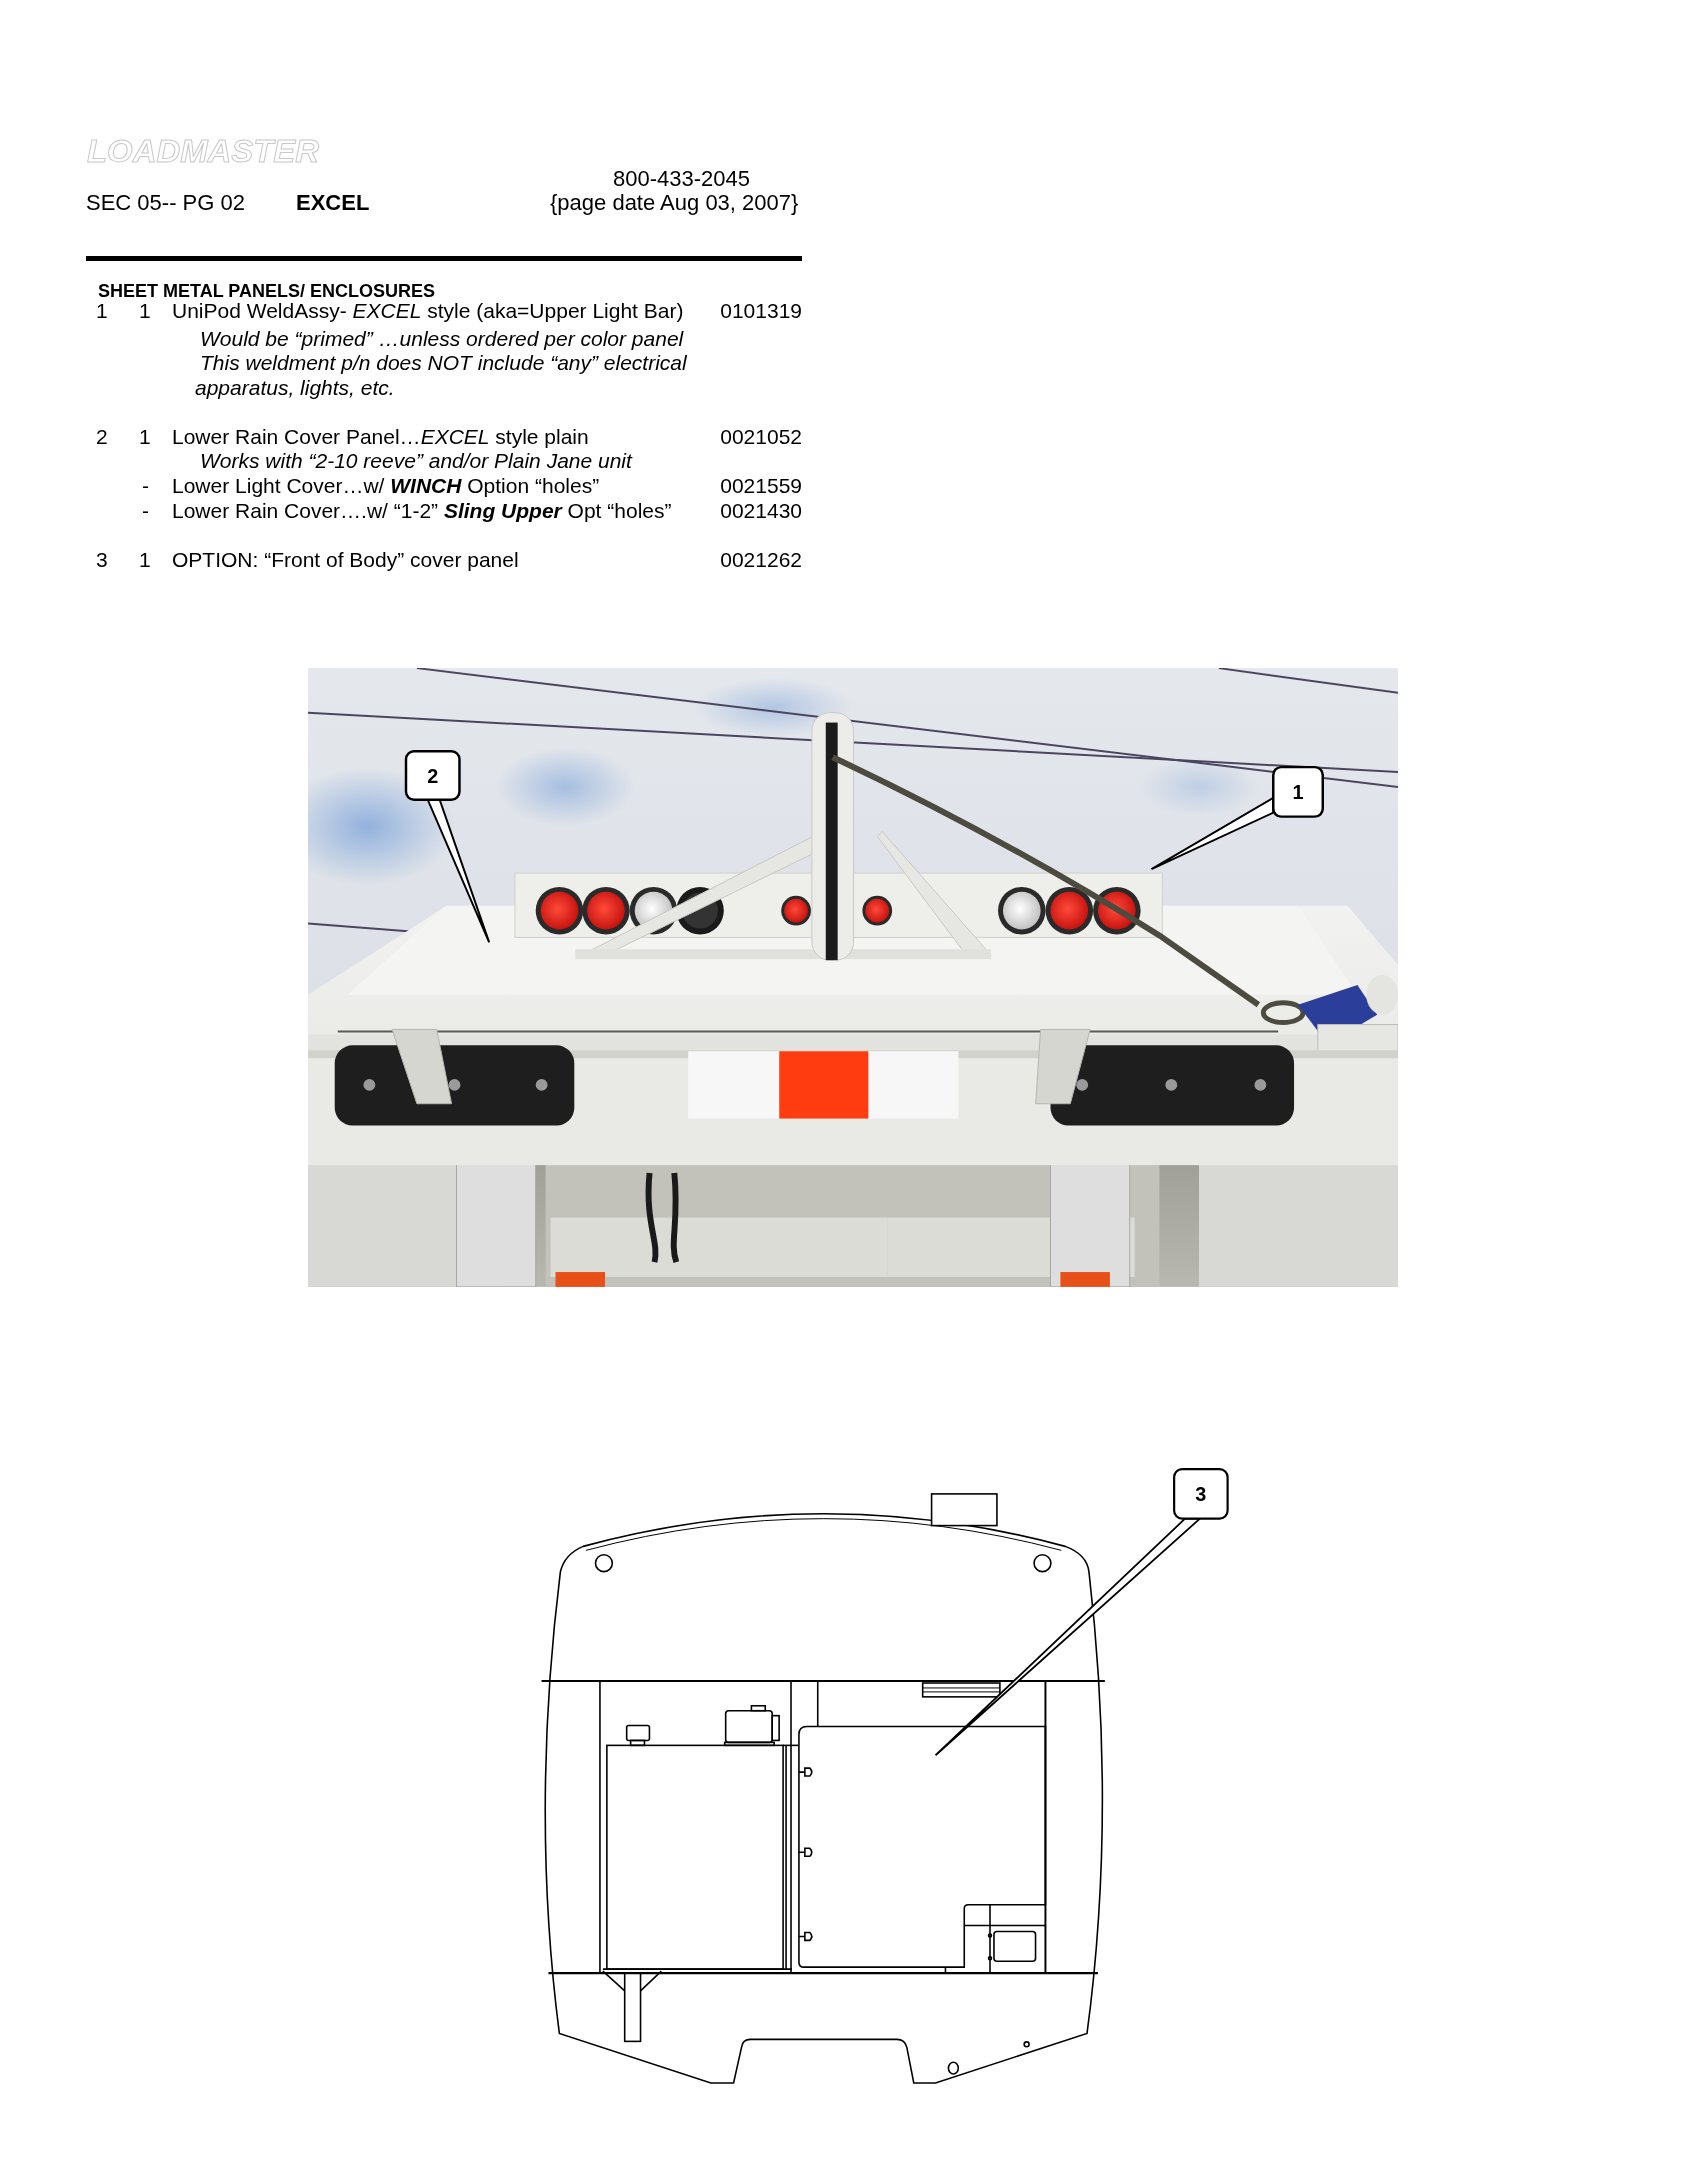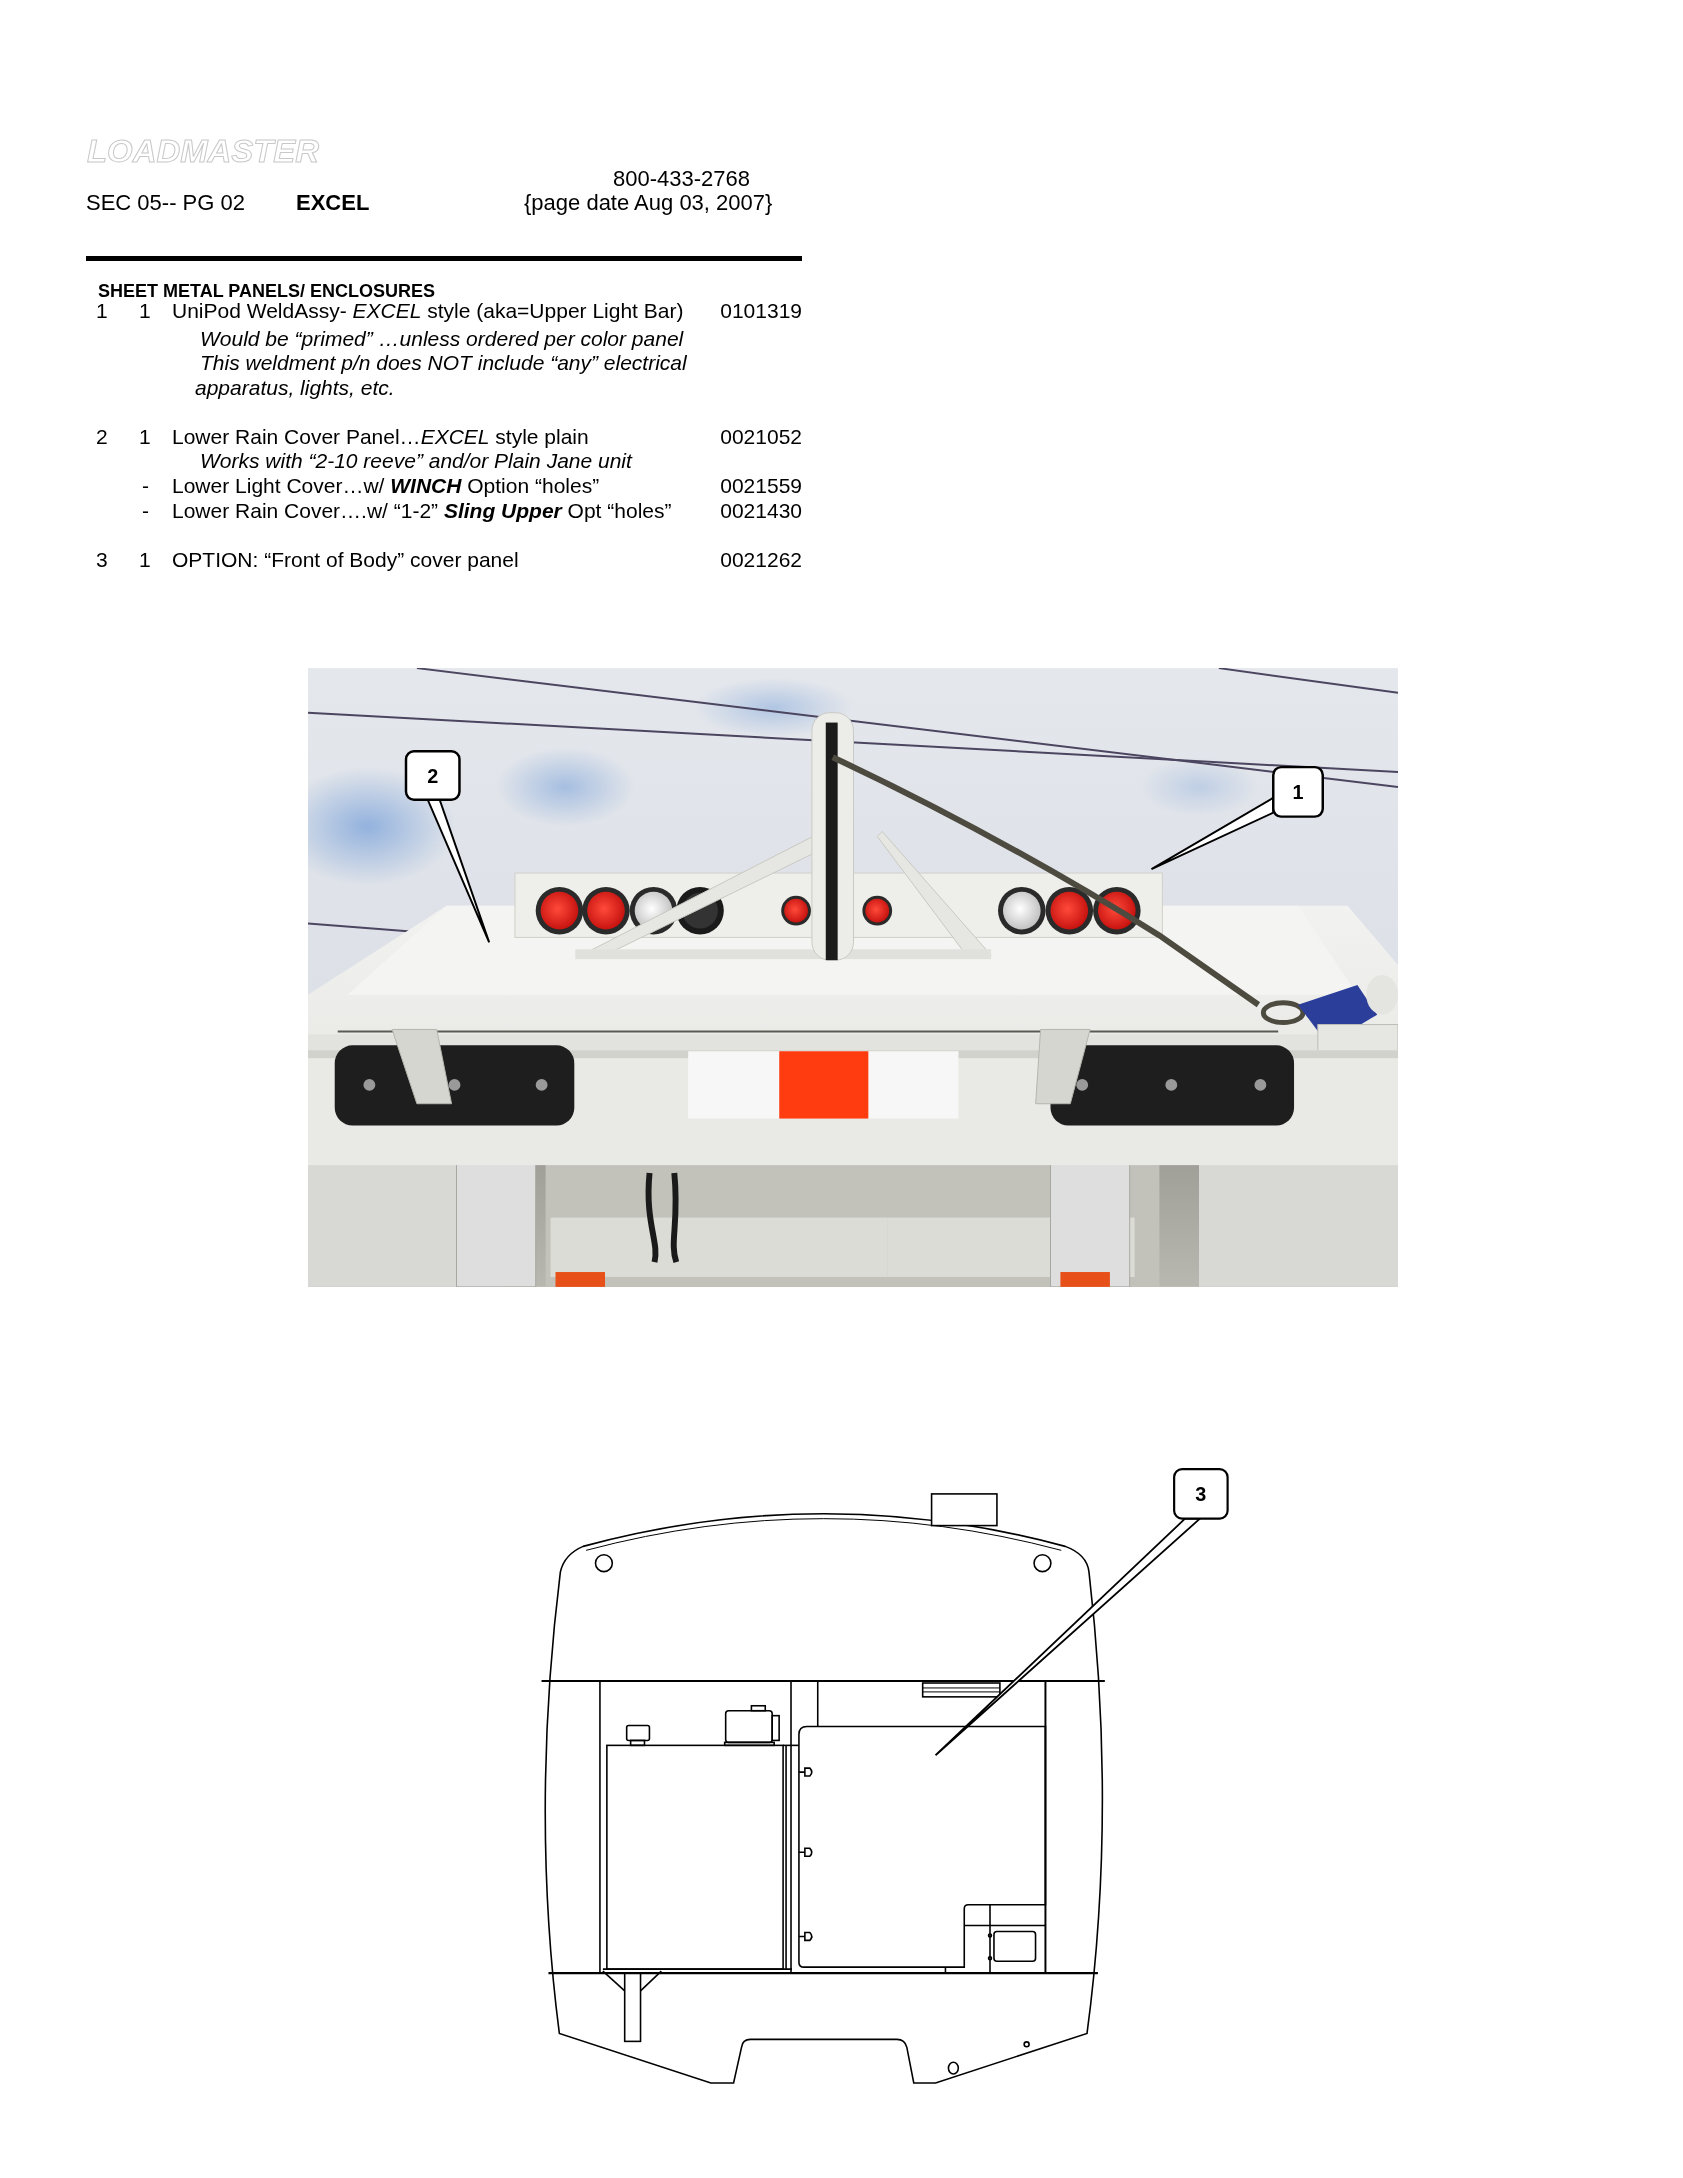--- a/index.html
+++ b/index.html
@@ -30,24 +30,24 @@
   <svg width="238" height="34" viewBox="0 0 240 34">
     <defs>
       <pattern id="stripes" width="4" height="5" patternUnits="userSpaceOnUse">
         <rect width="4" height="2" fill="#d4d4d4"></rect>
       </pattern>
     </defs>
     <text x="2" y="29" font-family="Liberation Sans, sans-serif" font-style="italic" font-weight="bold" font-size="32" fill="#ffffff" stroke="#c8c8c8" stroke-width="1" textLength="234" lengthAdjust="spacingAndGlyphs">LOADMASTER</text>
   </svg>
 </div>
 
-<div class="abs hdr-text" style="left:613px; top:166px;">800-433-2768</div>
+<div class="abs hdr-text" style="left:613px; top:166px;">800-433-2045</div>
 <div class="abs hdr-text" style="left:86px; top:190px;">SEC 05-- PG 02</div>
 <div class="abs hdr-text bold" style="left:296px; top:190px;">EXCEL</div>
-<div class="abs hdr-text" style="left:524px; top:190px;">{page date Aug 03, 2007}</div>
+<div class="abs hdr-text" style="left:550px; top:190px;">{page date Aug 03, 2007}</div>
 
 <div class="abs rule"></div>
 
 <div class="abs title">SHEET METAL PANELS/ ENCLOSURES</div>
 
 <div class="abs parts">
 
   <div class="row" style="top:0; left:0; width:1683px;">
     <span class="c-num">1</span>
     <span class="c-qty">1</span>

